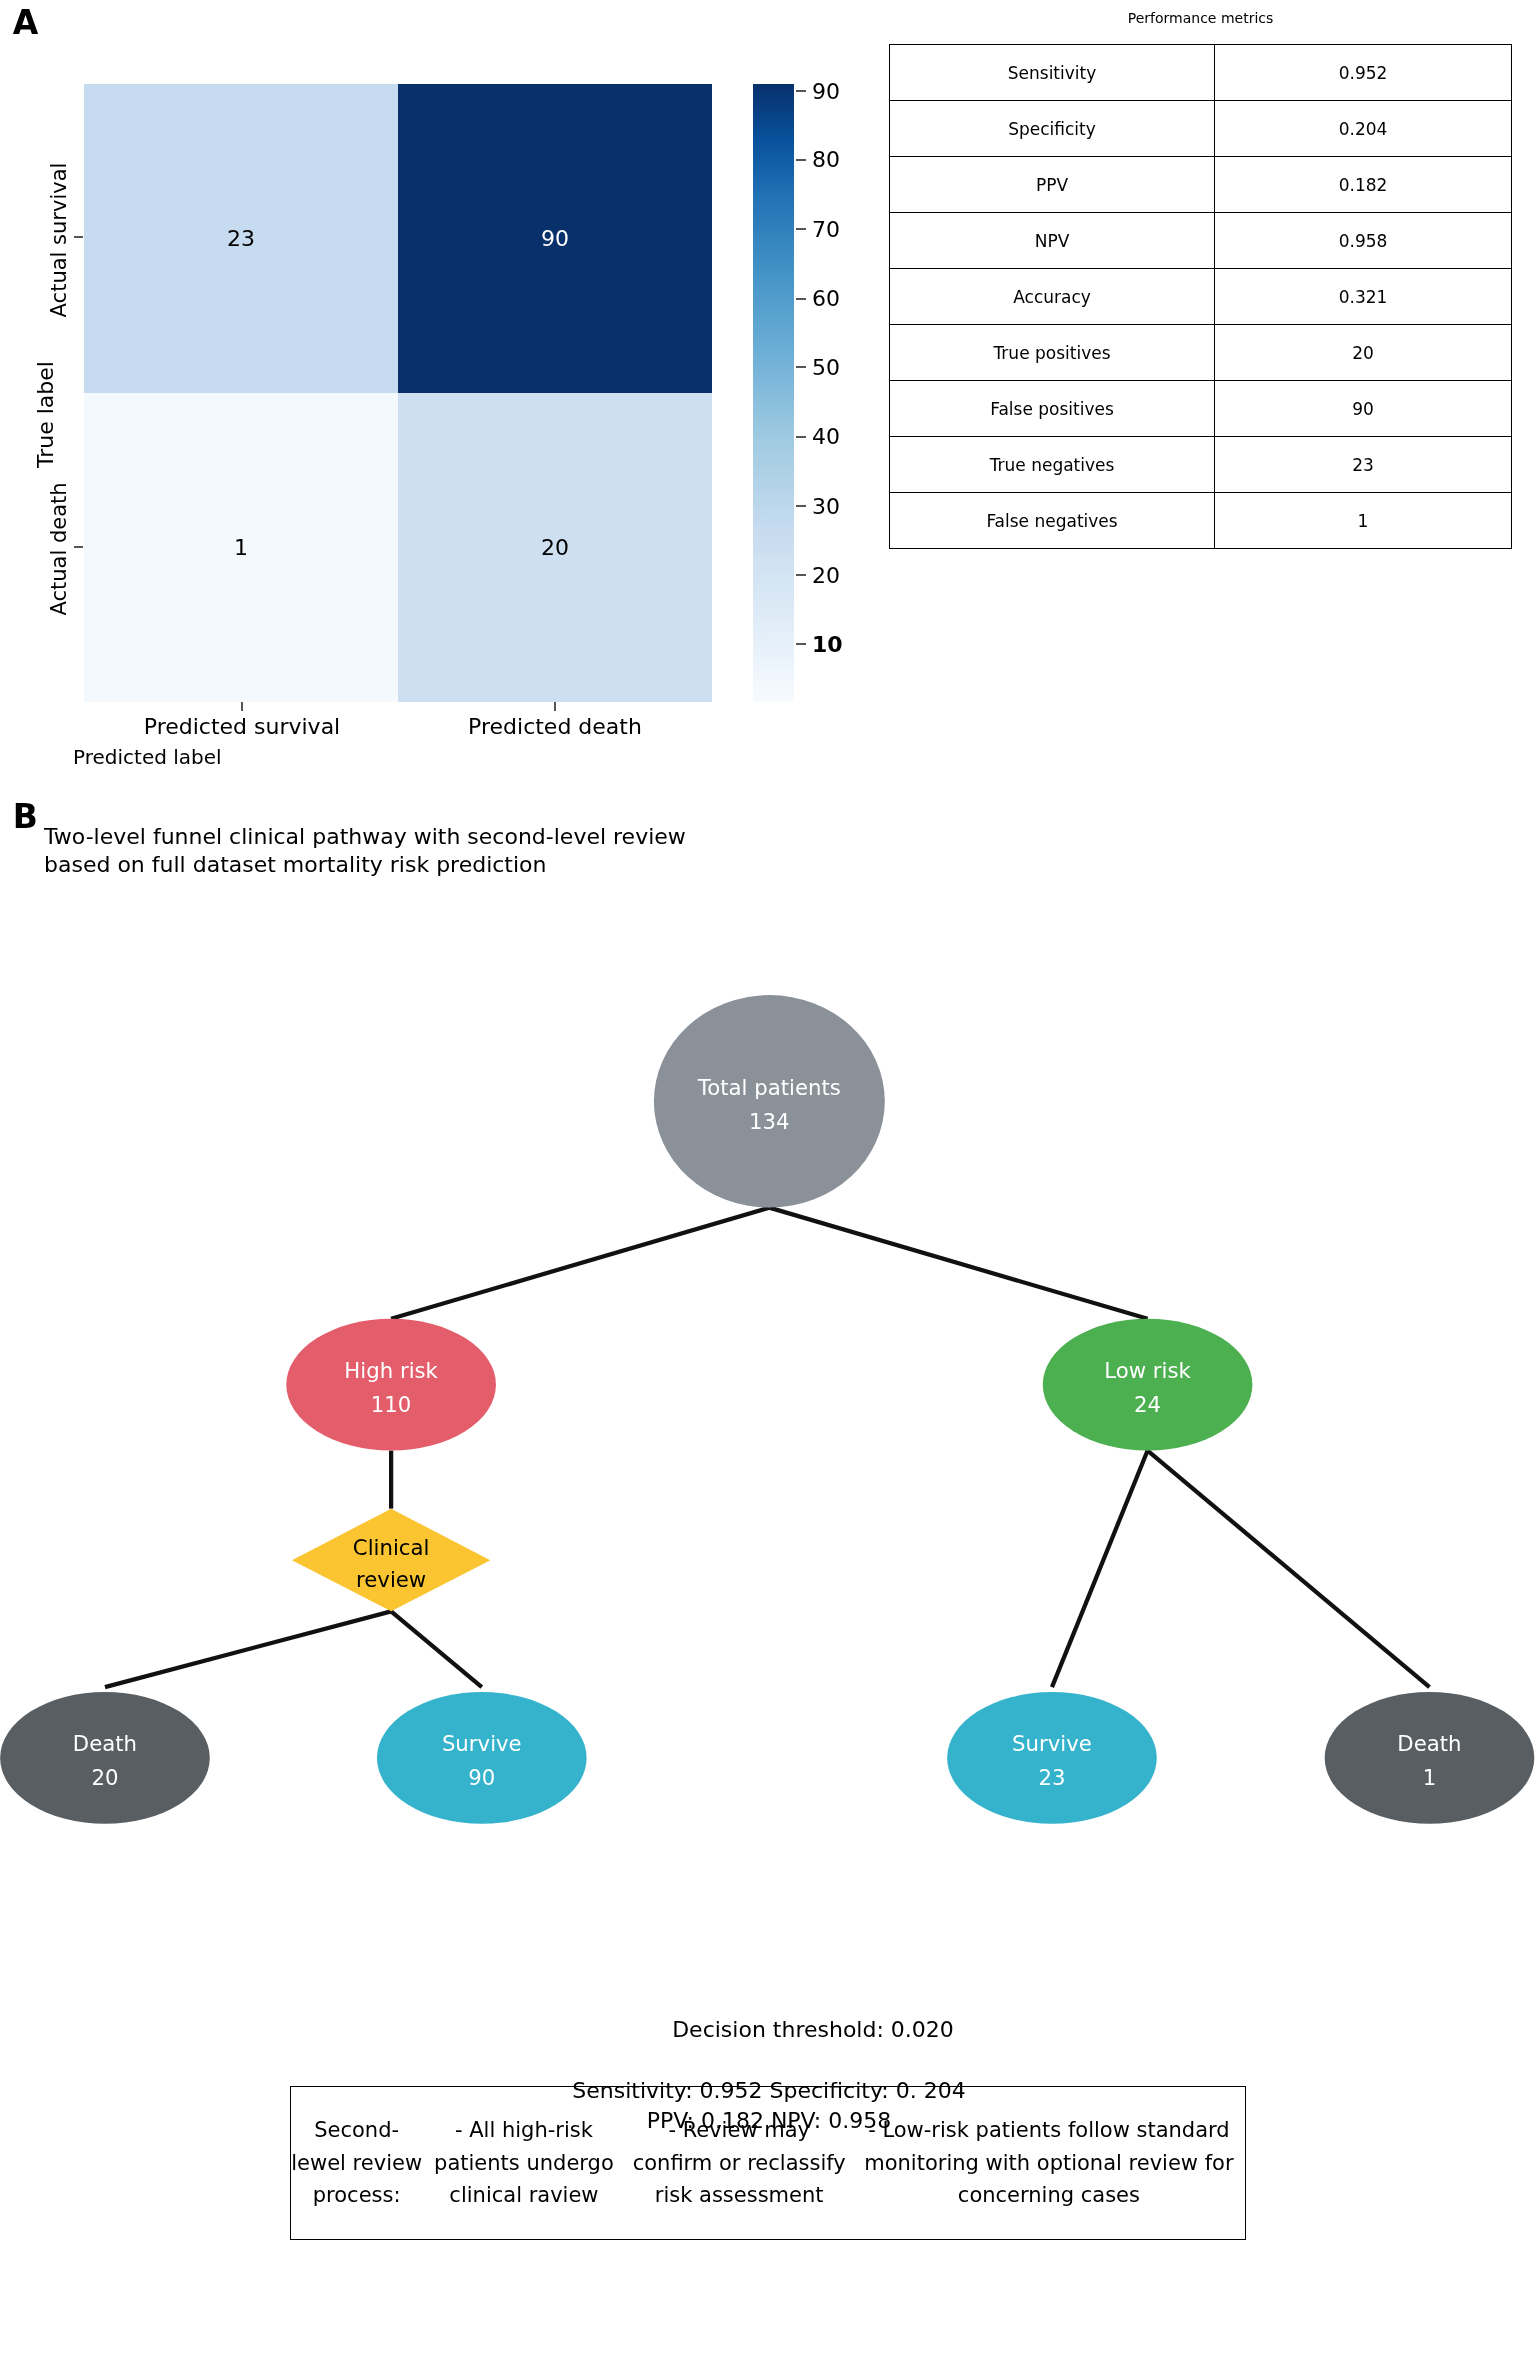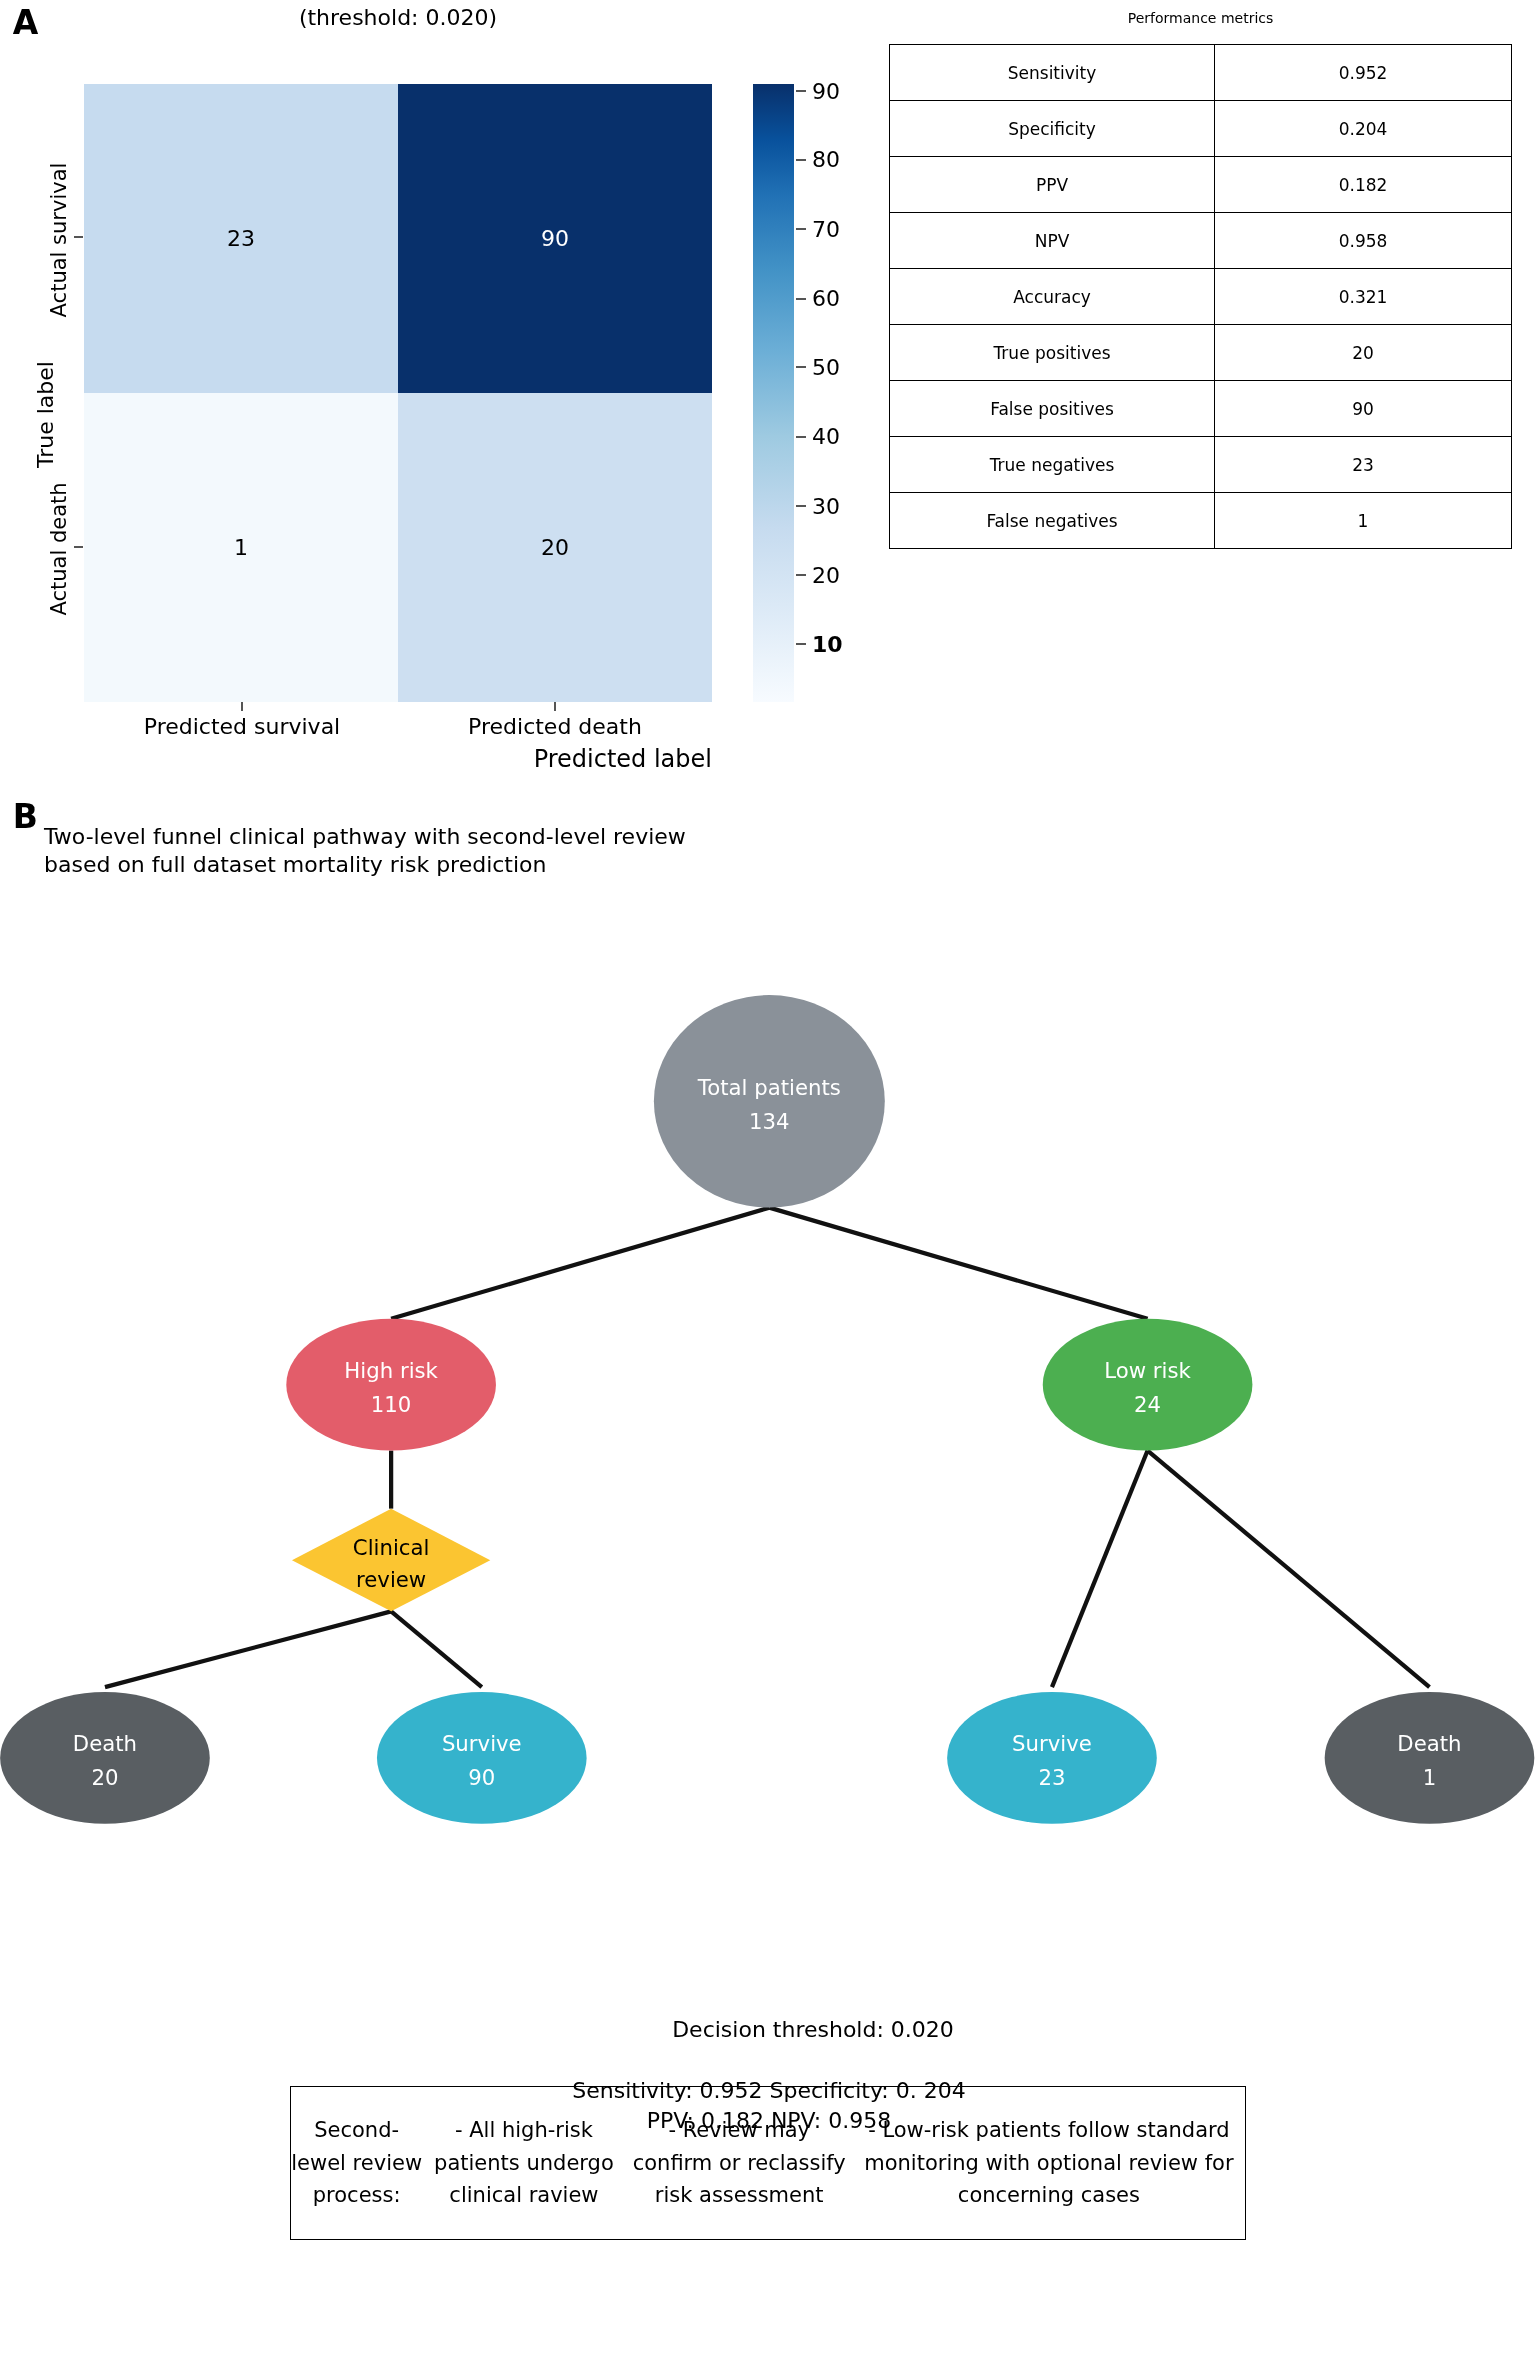--- a/index.html
+++ b/index.html
@@ -30,21 +30,21 @@
   .cm-cell span{position:relative;z-index:2;}
   .cm-ylab{
     position:absolute;font-size:21px;white-space:nowrap;
     transform-origin:center center;
   }
   .cm-axis-y{
     position:absolute;left:1.4px;top:315px;font-size:22px;
     transform:rotate(-90deg);transform-origin:left top;white-space:nowrap;
   }
   .cm-xtick{position:absolute;font-size:22px;white-space:nowrap;top:714px;}
-  .cm-xlab{position:absolute;top:745px;left:84px;width:628px;text-align:right;font-size:24px;}
+  .cm-xlab{position:absolute;top:745px;left:73px;width:628px;text-align:left;font-size:20px;}
   .tickmark{position:absolute;background:#555;}
   
   #cbar{position:absolute;left:753px;top:84px;width:41px;height:618px;
         background:linear-gradient(to top,#f7fbff 0%,#deebf7 14%,#c6dbef 28%,#9ecae1 43%,#6baed6 57%,#4292c6 70%,#2171b5 82%,#08519c 91%,#08306b 100%);}
   .cb-tick{position:absolute;left:796px;width:10px;height:2.1px;background:#555;}
   .cb-lab{position:absolute;left:812px;font-size:22px;transform:translateY(-50%);}
   
   #metrics-title{position:absolute;left:889px;top:10px;width:623px;text-align:center;font-size:14px;}
   #metrics-table{position:absolute;left:889px;top:44px;width:623px;border-collapse:collapse;}
   #metrics-table td{
@@ -74,21 +74,20 @@
   #note-box div{font-size:21px;line-height:1.55;text-align:center;}
 </style>
 </head>
 <body>
 
 <div id="panelA">
 
   <div class="panel-letter" style="left:12.8px;top:5.7px;">A</div>
 
   <div class="cm-title">
-    <div>(threshold: 0.020)</div>
   </div>
 
   <div class="cm-axis-y" style="left:33px;top:468px;">True label</div>
 
   <div class="cm-ylab" style="left:-33px;top:228px;width:184px;text-align:center;transform:rotate(-90deg);">Actual survival</div>
   <div class="cm-ylab" style="left:-17.7px;top:537px;width:153px;text-align:center;transform:rotate(-90deg);">Actual death</div>
   <div class="tickmark" style="left:74px;top:236px;width:9.2px;height:2.1px;"></div>
   <div class="tickmark" style="left:74px;top:546px;width:9.2px;height:2.1px;"></div>
 
   <div class="cm-grid">

